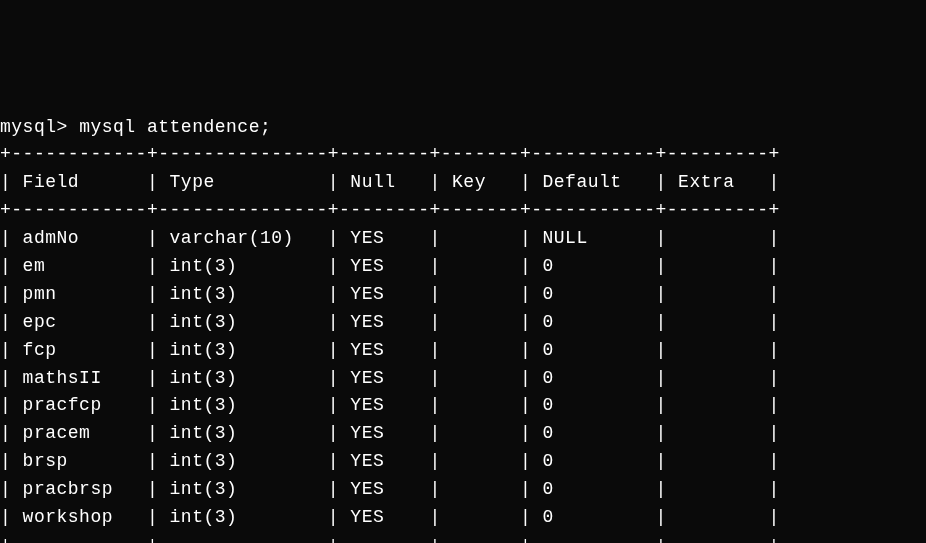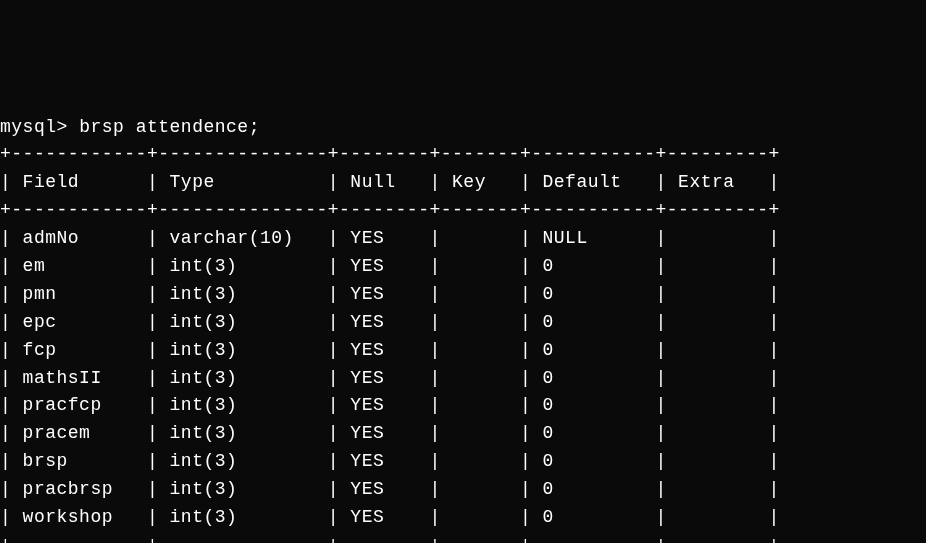--- a/index.html
+++ b/index.html
@@ -19,21 +19,21 @@
     }
     .terminal {
       padding: 2px 0 0 0;
     }
   </style>
 </head>
 <body>
 
 
 
-<div class="terminal"><span>mysql&gt;</span> <span>brsp attendence;</span>
+<div class="terminal"><span>mysql&gt;</span> <span>mysql attendence;</span>
 <span id="border-line">+------------+---------------+--------+-------+-----------+---------+</span>
 <span id="header-row">| Field      | Type          | Null   | Key   | Default   | Extra   |</span>
 <span id="border-line2">+------------+---------------+--------+-------+-----------+---------+</span>
 <span id="data-rows">| admNo      | varchar(10)   | YES    |       | NULL      |         |
 | em         | int(3)        | YES    |       | 0         |         |
 | pmn        | int(3)        | YES    |       | 0         |         |
 | epc        | int(3)        | YES    |       | 0         |         |
 | fcp        | int(3)        | YES    |       | 0         |         |
 | mathsII    | int(3)        | YES    |       | 0         |         |
 | pracfcp    | int(3)        | YES    |       | 0         |         |

